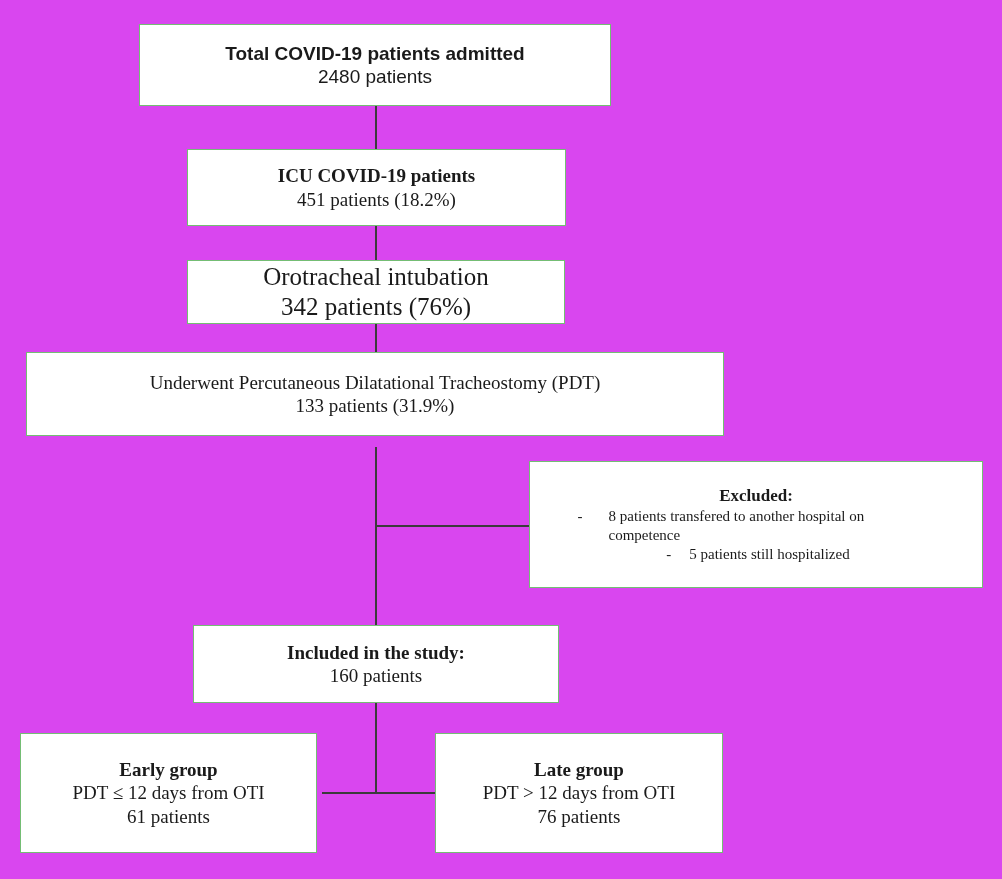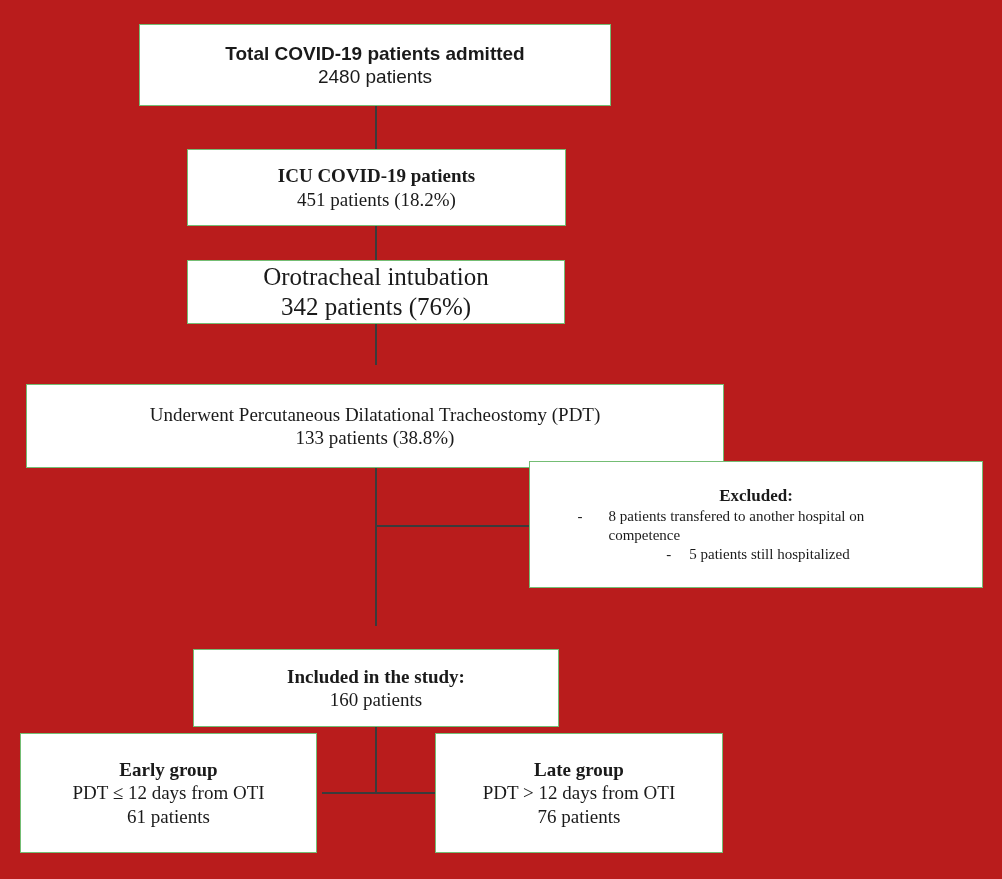--- a/index.html
+++ b/index.html
@@ -9,21 +9,21 @@
     background: #ffffff;
   }
   body {
     font-family: "Liberation Serif", serif;
     color: #1a1a1a;
   }
   #flowchart-canvas {
     position: relative;
     width: 1002px;
     height: 879px;
-    background: #b91c1c;
+    background: #d946ef;
     overflow: hidden;
   }
   .node-box {
     position: absolute;
     box-sizing: border-box;
     border: 1.5px solid #74bd74;
     background: #ffffff;
     display: flex;
     flex-direction: column;
     align-items: center;
@@ -49,23 +49,23 @@
     background: #3b3b3b;
     z-index: 1;
   }
   .conn-v { width: 2px; }
   .conn-h { height: 2px; }
 
   
   #node-total        { left: 139px; top: 24px;  width: 472px; height: 82px;  font-size: 19px; }
   #node-icu          { left: 187px; top: 149px; width: 379px; height: 77px;  font-size: 19px; text-align: center; }
   #node-intubation   { left: 187px; top: 260px; width: 378px; height: 64px;  font-size: 25px; }
-  #node-pdt          { left: 26px;  top: 384px; width: 698px; height: 84px;  font-size: 19px; }
+  #node-pdt          { left: 26px;  top: 352px; width: 698px; height: 84px;  font-size: 19px; }
   #node-excluded     { left: 529px; top: 461px; width: 454px; height: 127px; font-size: 15px; }
-  #node-included     { left: 193px; top: 625px; width: 366px; height: 78px;  font-size: 19px; margin-top: 24px; }
+  #node-included     { left: 193px; top: 625px; width: 366px; height: 78px;  font-size: 19px; }
   #node-early        { left: 20px;  top: 733px; width: 297px; height: 120px; font-size: 19px; }
   #node-late         { left: 435px; top: 733px; width: 288px; height: 120px; font-size: 19px; }
 
   
   .excl-title { font-weight: bold; font-size: 17px; line-height: 1.3; }
   .excl-item {
     display: flex;
     align-items: flex-start;
     justify-content: center;
     line-height: 1.25;
@@ -117,21 +117,21 @@
     <span class="node-line">451 patients (18.2%)</span>
   </div>
 
   <div class="node-box" id="node-intubation">
     <span class="node-line">Orotracheal intubation</span>
     <span class="node-line">342 patients (76%)</span>
   </div>
 
   <div class="node-box" id="node-pdt">
     <span class="node-line">Underwent Percutaneous Dilatational Tracheostomy (PDT)</span>
-    <span class="node-line">133 patients (38.8%)</span>
+    <span class="node-line">133 patients (31.9%)</span>
   </div>
 
   <div class="node-box" id="node-excluded">
     <span class="excl-title">Excluded:</span>
     <span class="excl-item excl-item-1">
       <span class="excl-dash">-</span>
       <span class="excl-text">8 patients transfered to another hospital on competence</span>
     </span>
     <span class="excl-item excl-item-2">
       <span class="excl-dash">-</span>

